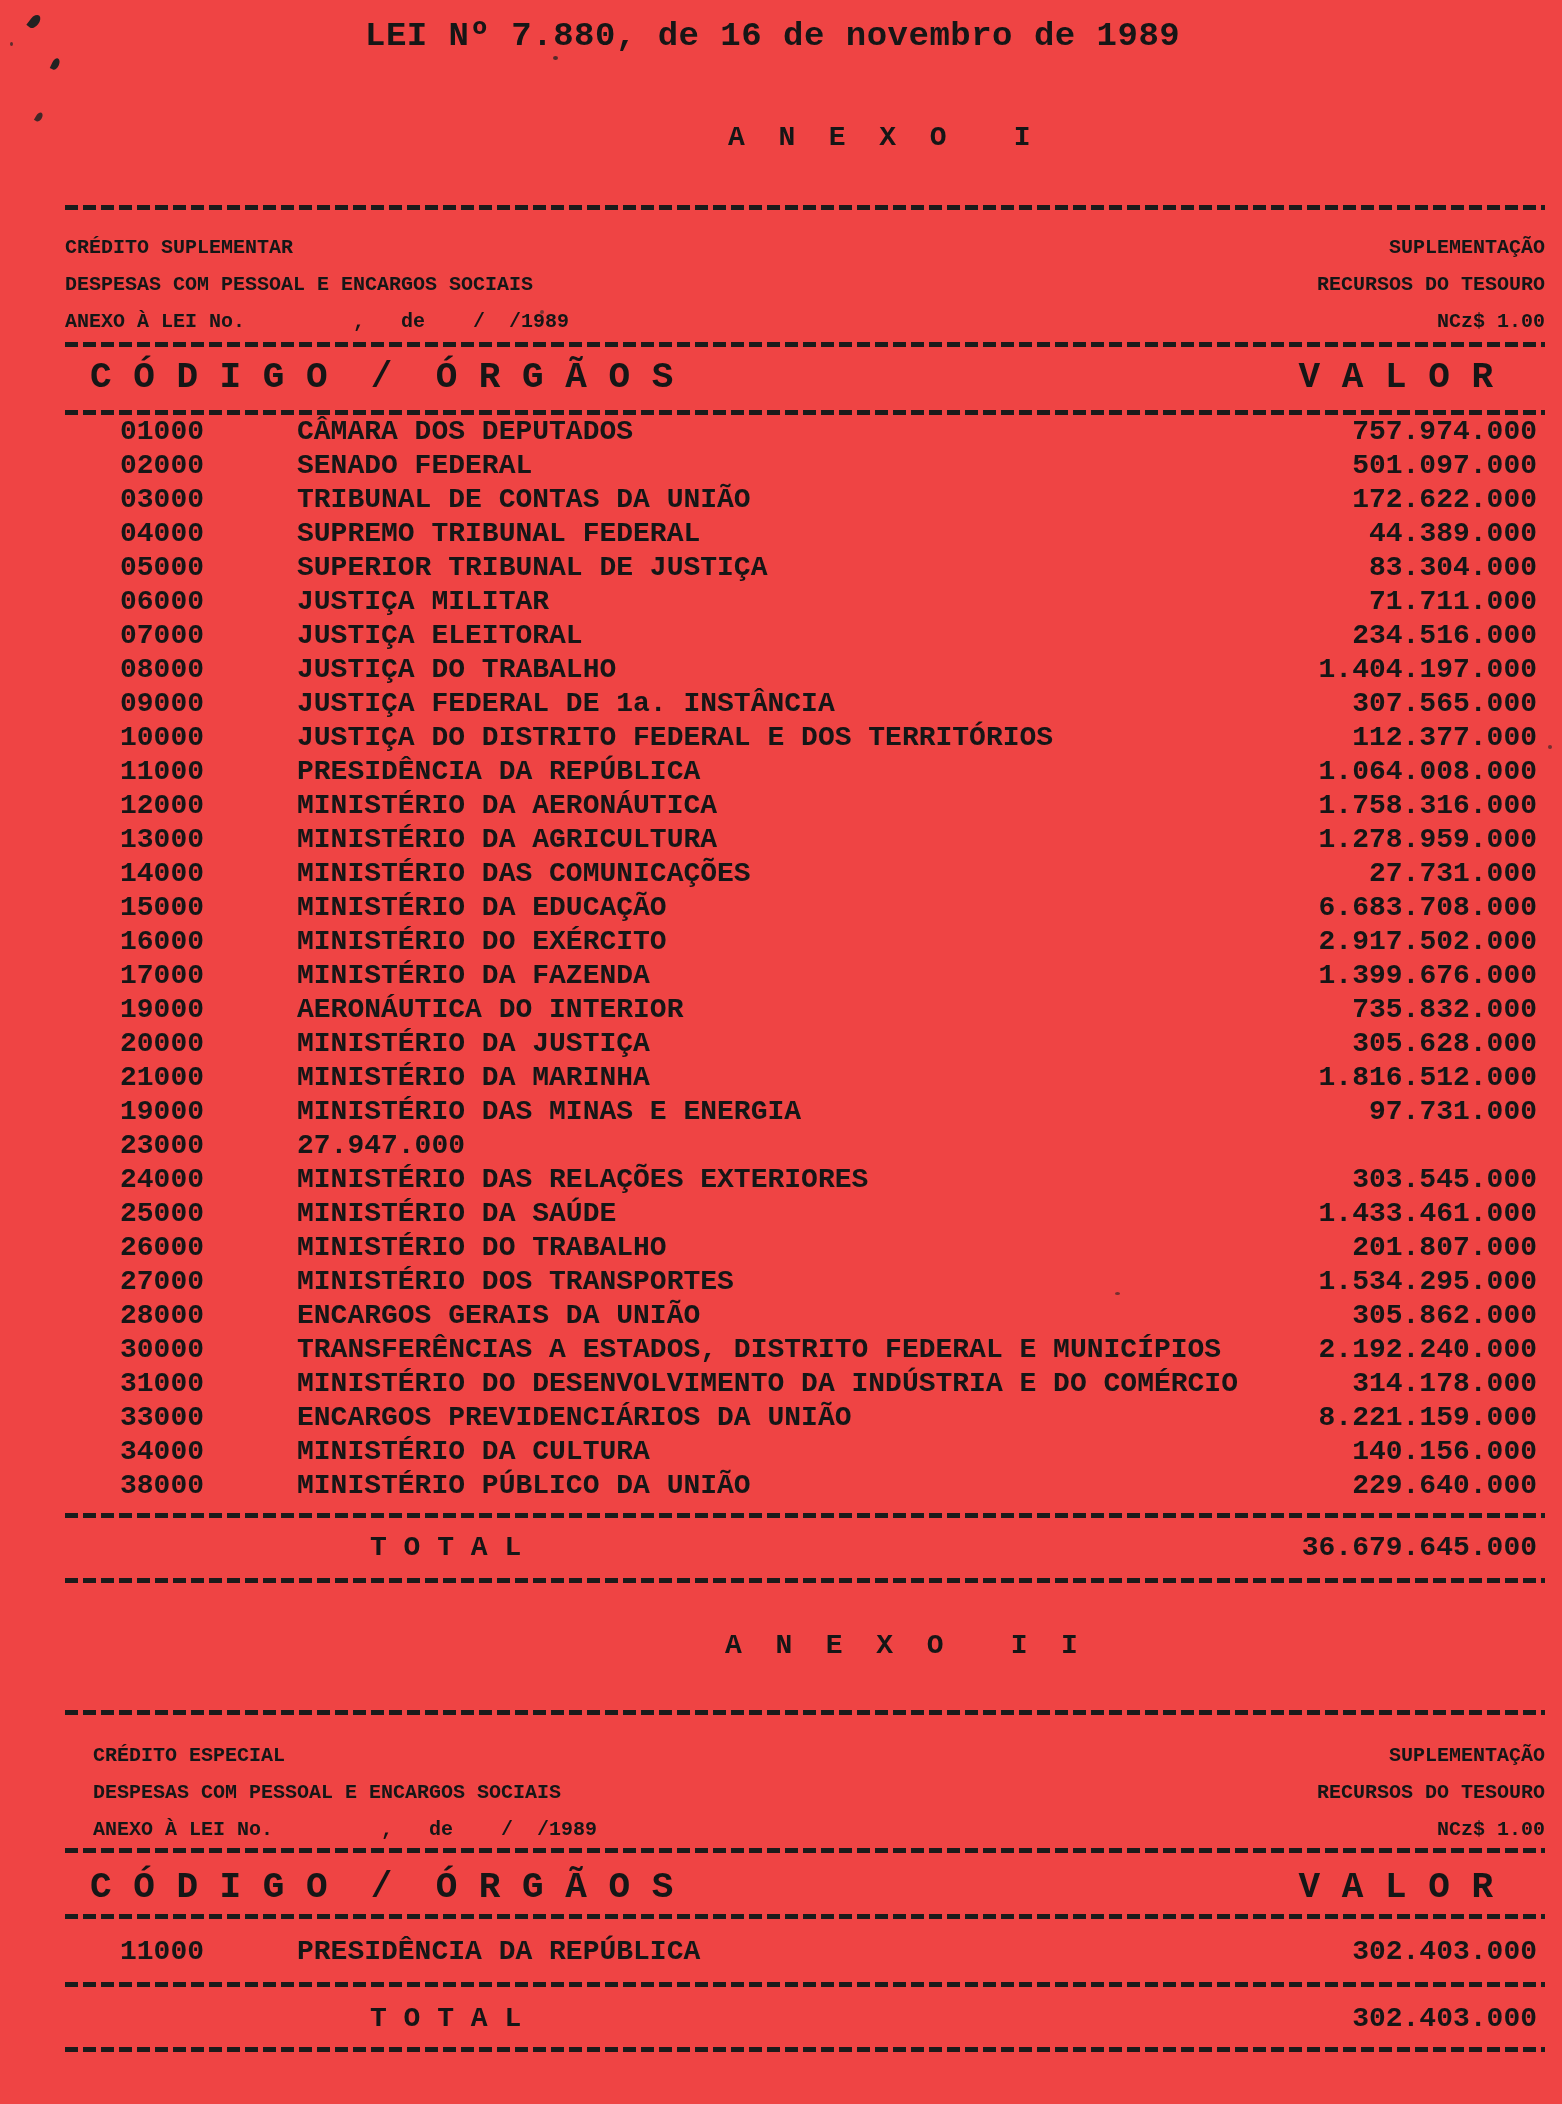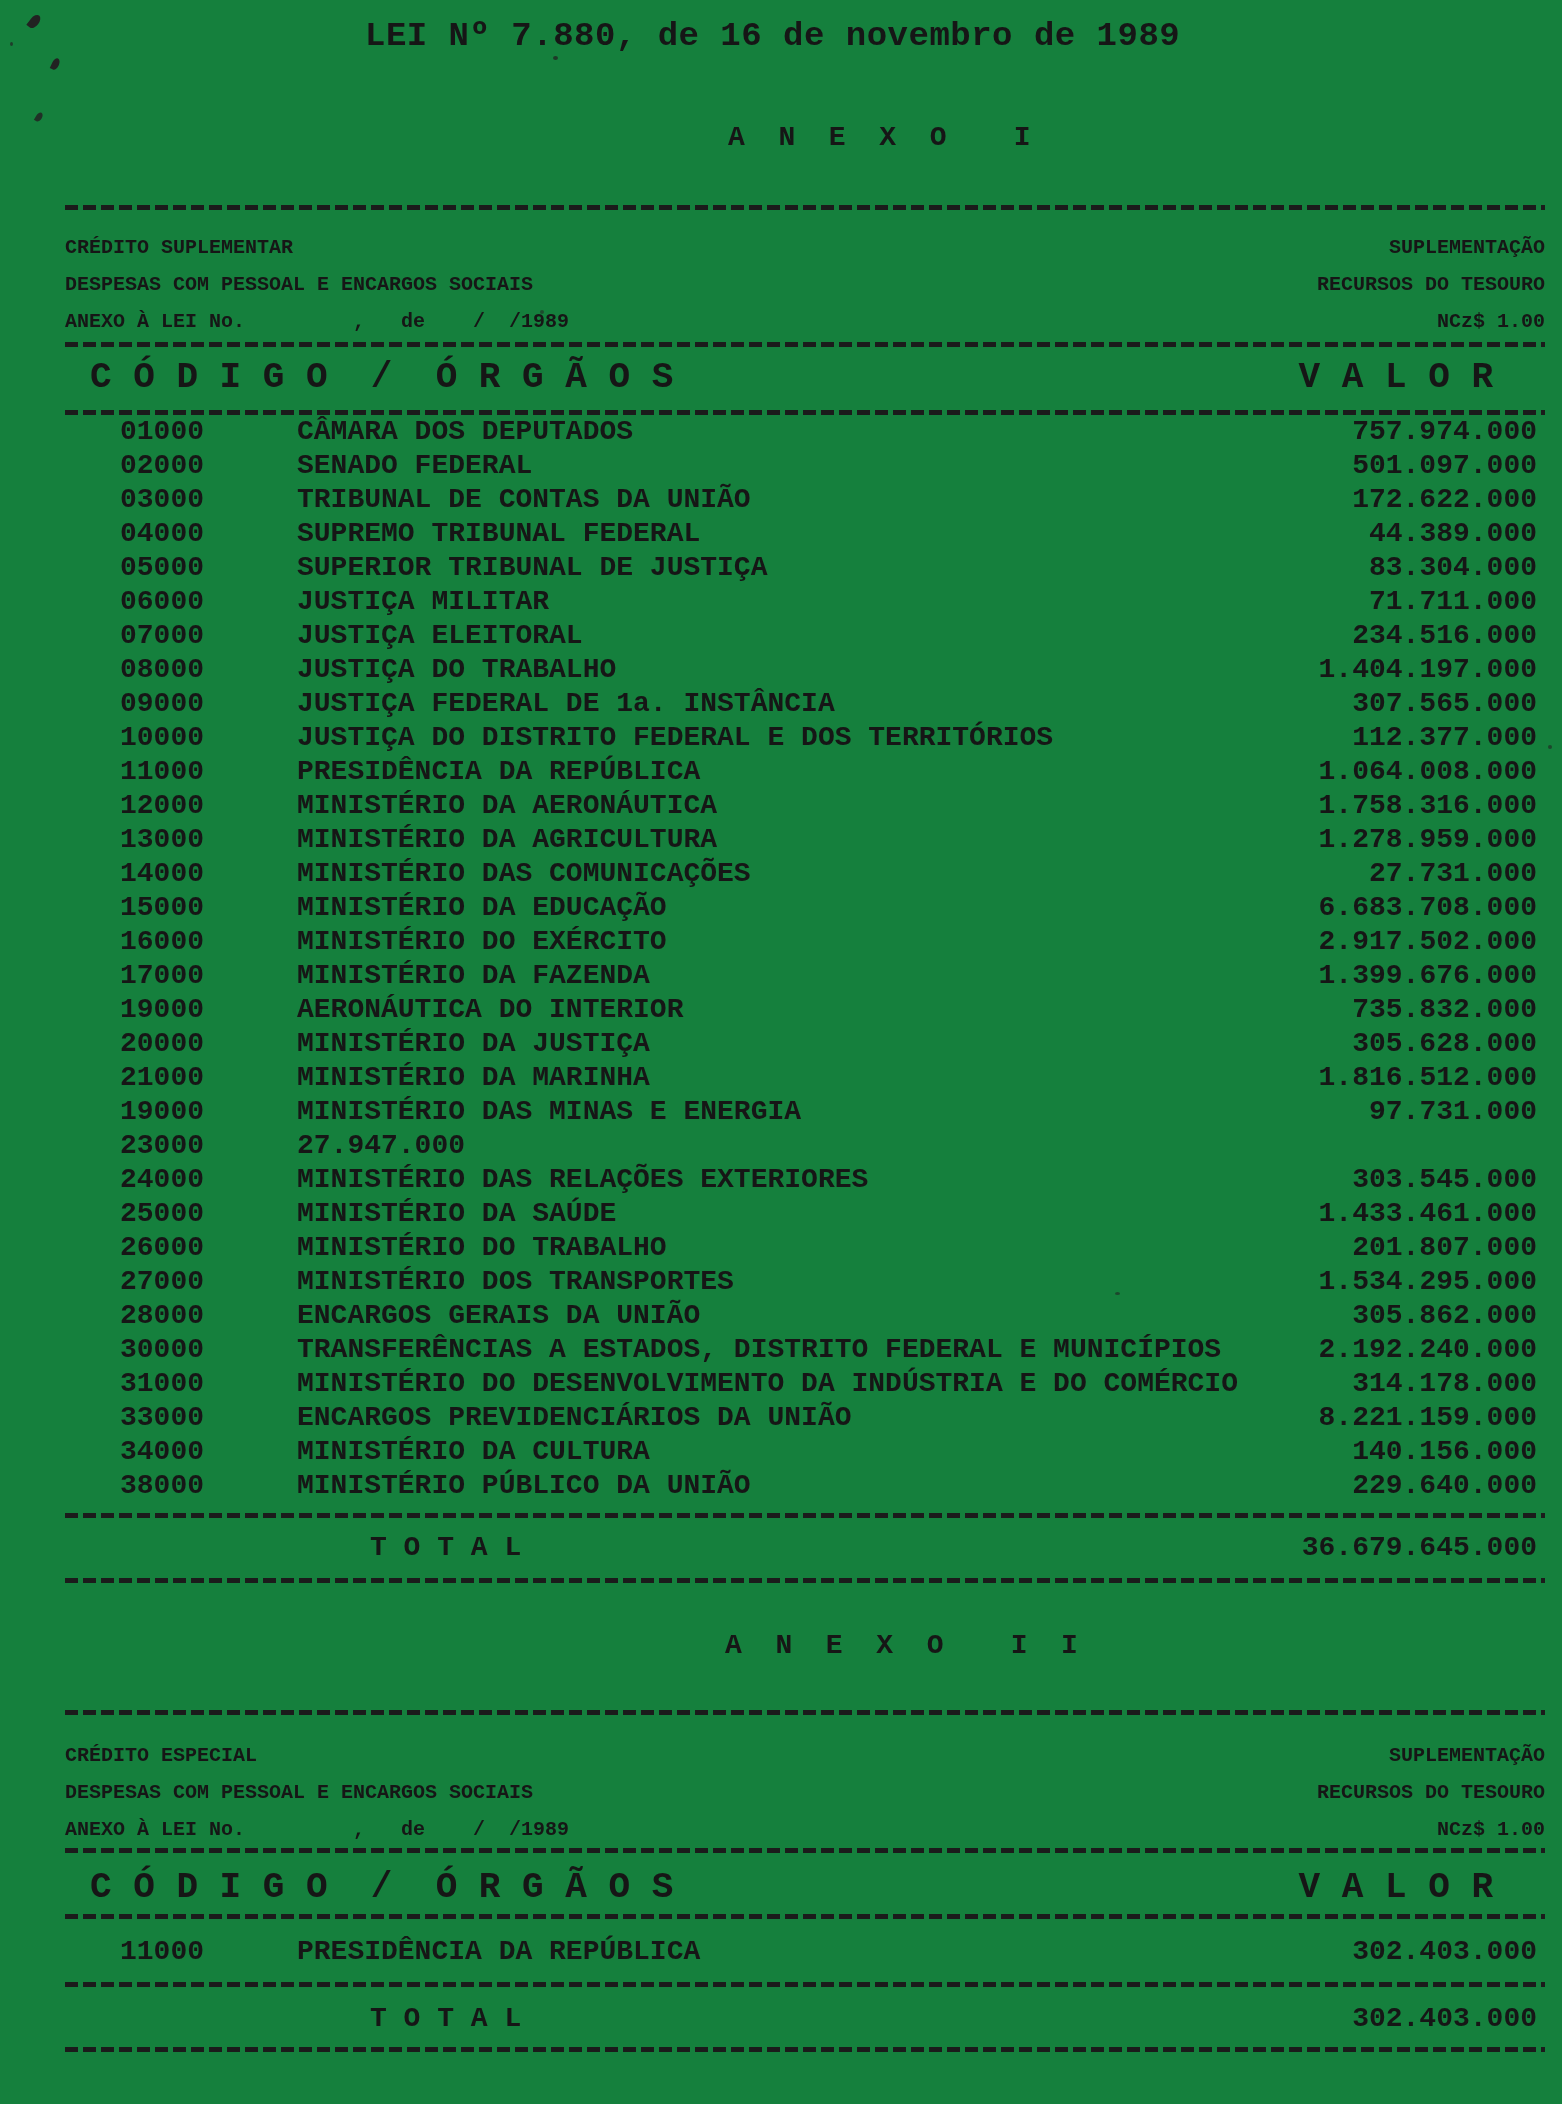--- a/index.html
+++ b/index.html
@@ -1,21 +1,21 @@
 <!DOCTYPE html>
 <html><head>
 <meta charset="utf-8">
 <style>
   html,body { margin:0; padding:0; background:#e8e8e6; }
   .page {
     position: relative;
     width: 1562px;
     height: 2104px;
     margin: 0 auto;
-    background: #15803d;
+    background: #ef4444;
     font-family: "Liberation Mono", "DejaVu Sans Mono", monospace;
     font-weight: 700;
     color: #161616;
     overflow: hidden;
   }
   .content { position: absolute; left: 65px; top: 0; width: 1480px; }
   .t { white-space: pre; }
 
   .doc-title {
     margin: 16px 0 0 300px;
@@ -38,21 +38,21 @@
   .annex1 .rule.r4 { margin-top: 10px; }
   .annex1 .rule.r5 { margin-top: 12px; }
   .annex2 .rule.r1 { margin-top: 49px; }
   .annex2 .rule.r2 { margin-top: 0px; }
   .annex2 .rule.r3 { margin-top: 11px; }
   .annex2 .rule.r4 { margin-top: 13px; }
   .annex2 .rule.r5 { margin-top: 10px; }
 
   .meta { font-size: 20px; }
   .annex1 .meta { margin-top: 19px; }
-  .annex2 .meta { margin-top: 22px; }
+  .annex2 .meta { margin-top: 22px; margin-left: 28px; }
   .meta-line { display: flex; justify-content: space-between; line-height: 37px; }
   .meta-line .right { text-align: right; }
 
   .col-header {
     display: flex; justify-content: space-between;
     font-size: 36px; line-height: 30px;
     padding-left: 25px; padding-right: 52px;
   }
   .annex1 .col-header { margin-top: 16px; }
   .annex2 .col-header { margin-top: 20px; }

